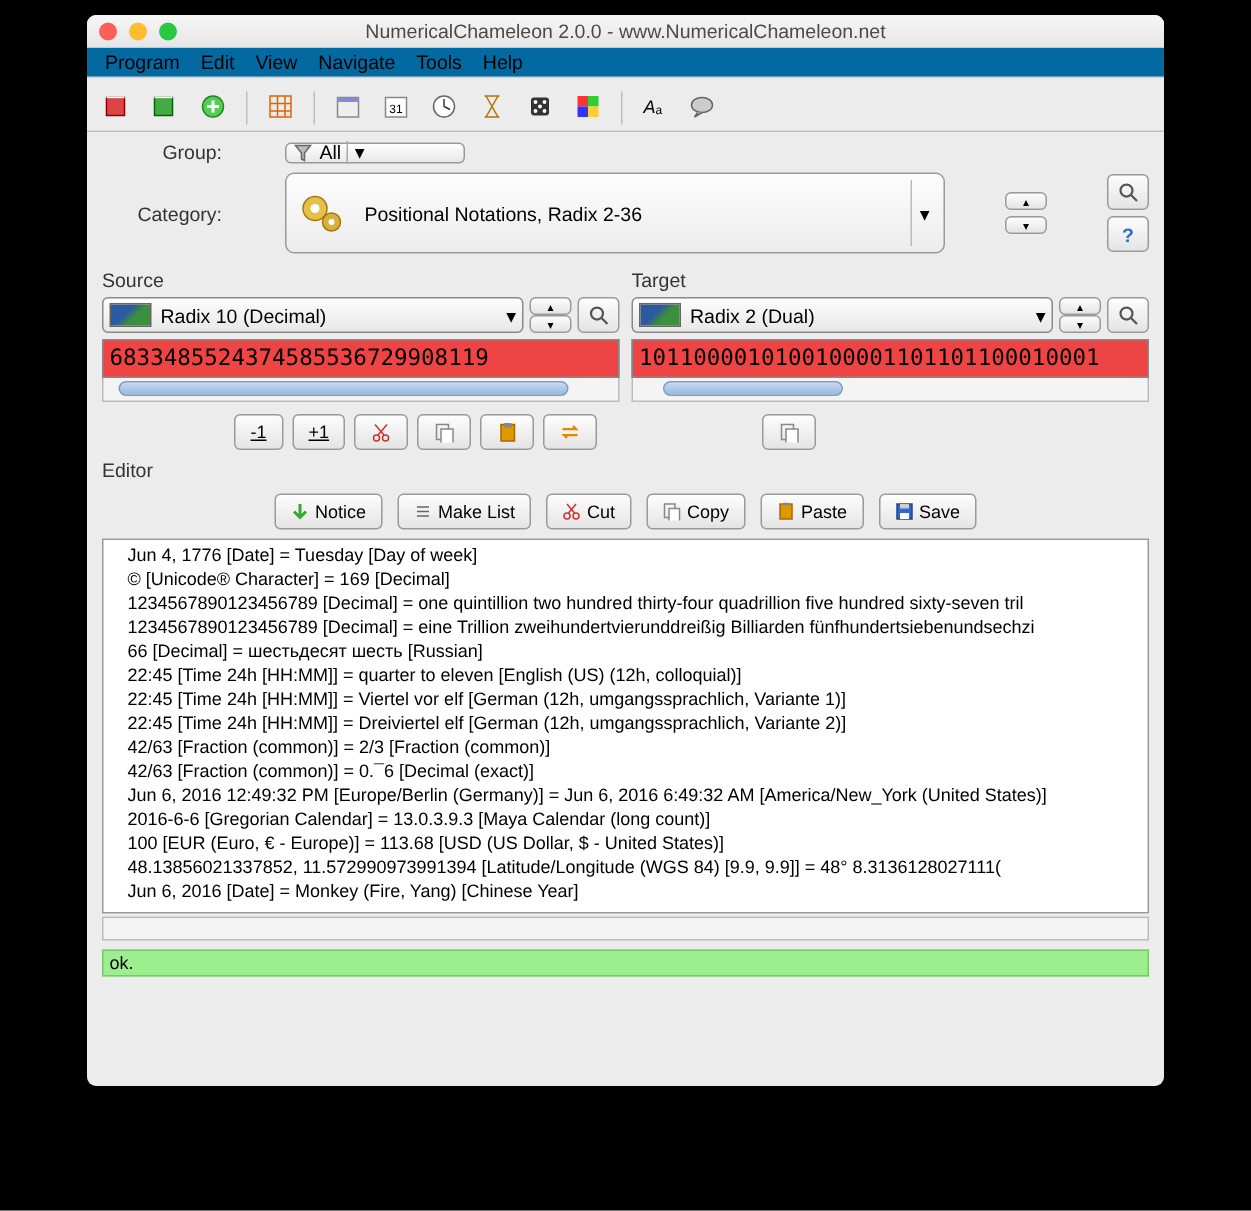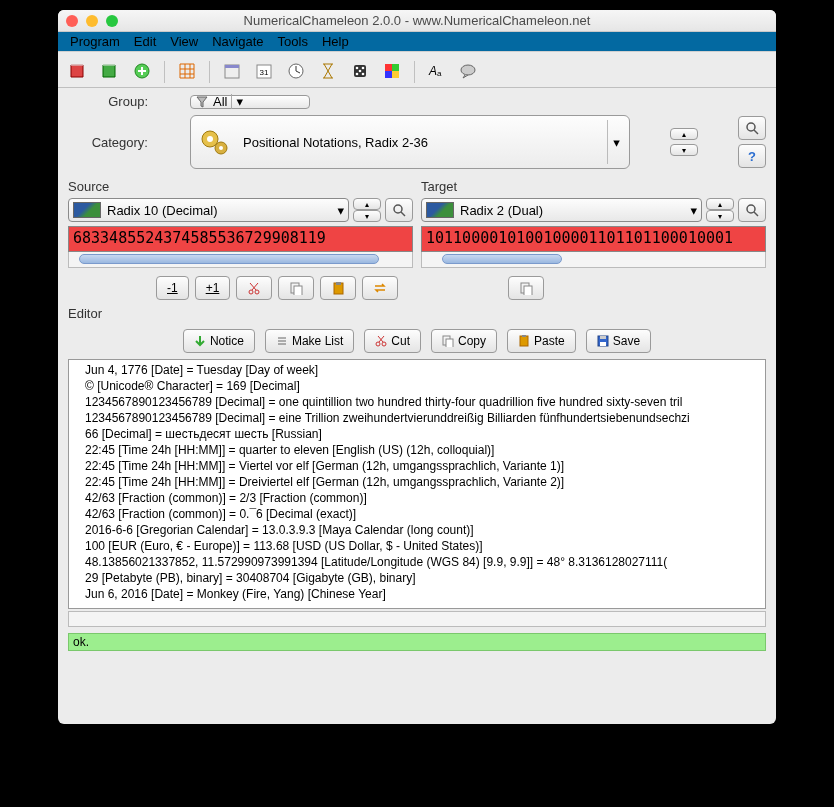--- a/index.html
+++ b/index.html
@@ -337,24 +337,24 @@
         <div>Jun 4, 1776 [Date] = Tuesday [Day of week]</div>
         <div>© [Unicode® Character] = 169 [Decimal]</div>
         <div>1234567890123456789 [Decimal] = one quintillion two hundred thirty-four quadrillion five hundred sixty-seven tril</div>
         <div>1234567890123456789 [Decimal] = eine Trillion zweihundertvierunddreißig Billiarden fünfhundertsiebenundsechzi</div>
         <div>66 [Decimal] = шестьдесят шесть [Russian]</div>
         <div>22:45 [Time 24h [HH:MM]] = quarter to eleven [English (US) (12h, colloquial)]</div>
         <div>22:45 [Time 24h [HH:MM]] = Viertel vor elf [German (12h, umgangssprachlich, Variante 1)]</div>
         <div>22:45 [Time 24h [HH:MM]] = Dreiviertel elf [German (12h, umgangssprachlich, Variante 2)]</div>
         <div>42/63 [Fraction (common)] = 2/3 [Fraction (common)]</div>
         <div>42/63 [Fraction (common)] = 0.¯6 [Decimal (exact)]</div>
+        <div>Jun 6, 2016 12:49:32 PM [Europe/Berlin (Germany)] = Jun 6, 2016 6:49:32 AM [America/New_York (United States)]</div>
         <div>2016-6-6 [Gregorian Calendar] = 13.0.3.9.3 [Maya Calendar (long count)]</div>
         <div>100 [EUR (Euro, € - Europe)] = 113.68 [USD (US Dollar, $ - United States)]</div>
         <div>48.13856021337852, 11.572990973991394 [Latitude/Longitude (WGS 84) [9.9, 9.9]] = 48° 8.3136128027111(</div>
-        <div>29 [Petabyte (PB), binary] = 30408704 [Gigabyte (GB), binary]</div>
         <div>Jun 6, 2016 [Date] = Monkey (Fire, Yang) [Chinese Year]</div>
       </div>
   </div>
   <div class="ed-scroll">
       <div class="thumb" style="left:12px;width:250px"></div>
     </div>
 
   <div class="status">ok.</div>
 </div>
 

